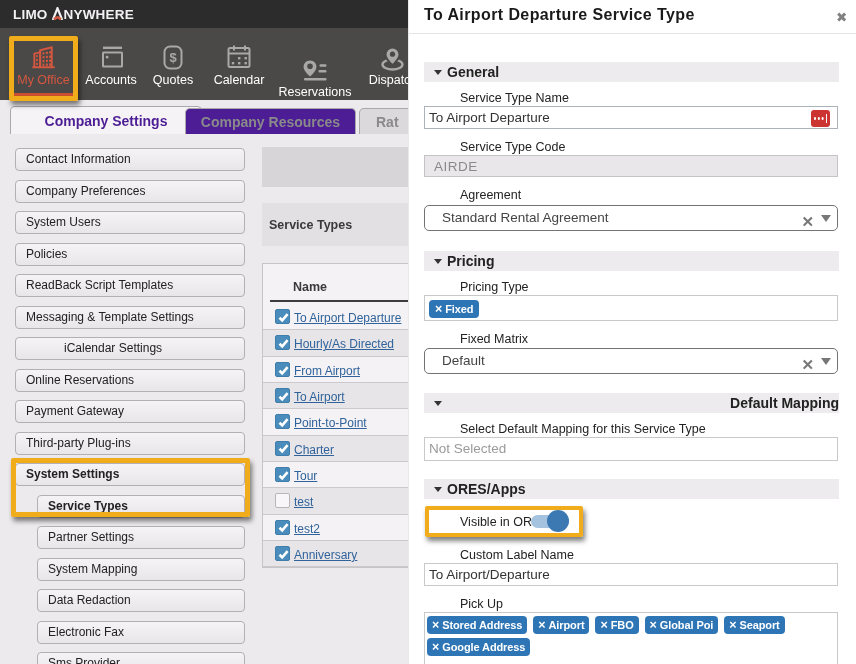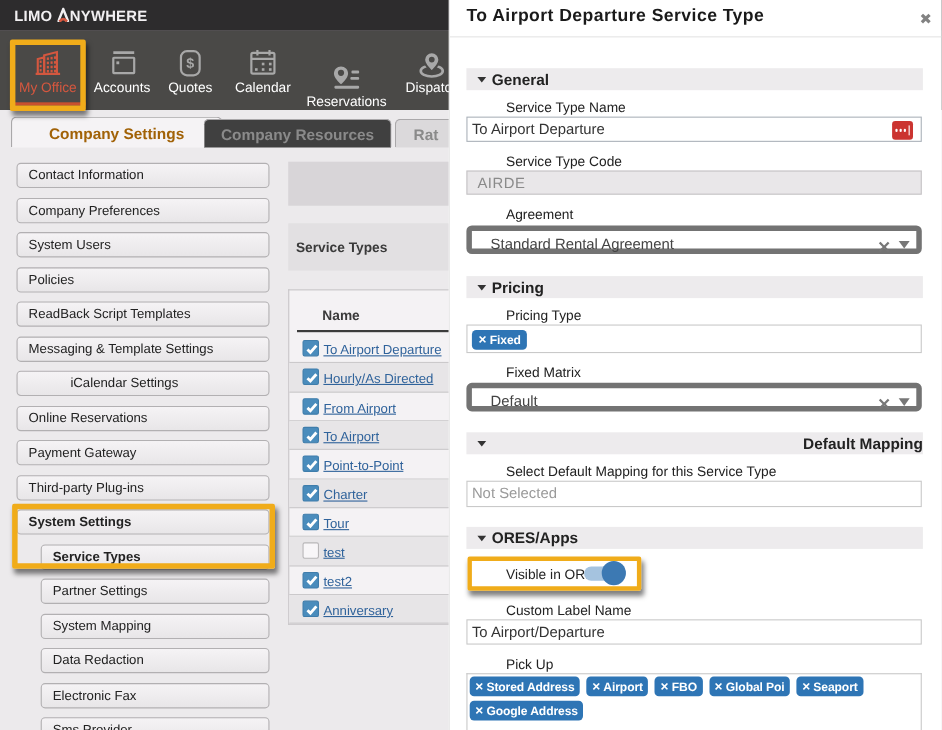--- a/index.html
+++ b/index.html
@@ -12,22 +12,22 @@
 #logo { left:13px; top:7px; color:#f2f0f2; font-size:13.5px; font-weight:bold; letter-spacing:0.2px; z-index:5; }
 #navbar { left:0; top:28px; width:856px; height:72px; background:#4a4947; }
 .navitem { position:absolute; top:28px; height:72px; text-align:center; color:#fff; font-size:12.5px; }
 .navitem .ic { position:absolute; left:50%; transform:translateX(-50%); top:18px; }
 .navitem .lb { position:absolute; left:50%; transform:translateX(-50%); top:44.5px; white-space:nowrap; }
 #nav-my { color:#d4573f; }
 #nav-my .redline { position:absolute; left:0; top:65px; width:100%; height:3px; background:#c8502e; }
 
 
 .tab { position:absolute; top:108px; height:26px; border:1px solid #aaa8aa; border-bottom:none; border-radius:5px 5px 0 0; font-weight:bold; font-size:14px; text-align:center; line-height:26px; }
-#tab1 { left:10px; width:192px; background:#f5f3f5; color:#a16207; top:106px; height:28px; line-height:29px;}
-#tab2 { left:185px; width:171px; background:#404040; color:#8a8a8a; }
+#tab1 { left:10px; width:192px; background:#f5f3f5; color:#4c1d95; top:106px; height:28px; line-height:29px;}
+#tab2 { left:185px; width:171px; background:#4c1d95; color:#8a8a8a; }
 #tab3 { left:359px; width:120px; background:#dbd9db; color:#8a8a8a; text-align:left; padding-left:16px; }
 
 
 .sbtn { position:absolute; left:15px; width:230px; height:23px; border:1px solid #b2b0b2; border-radius:4px; background:linear-gradient(#f5f3f5,#e8e6e8); font-size:12px; color:#222; line-height:21px; padding-left:10px; }
 .sbtn.sub { left:37px; width:208px; }
 .sbtn.bold { font-weight:bold; }
 
 
 #midgray { left:262px; top:147px; width:146px; height:40px; background:#d8d5d8; }
 #midhead { left:262px; top:203px; width:146px; height:43px; background:#e2e0e2; }
@@ -43,21 +43,21 @@
 
 
 #panel { left:408px; top:0; width:448px; height:664px; background:#fff; border-left:1px solid #e8e8e8; }
 #ptitle { left:424px; top:6px; font-size:16px; letter-spacing:0.4px; font-weight:bold; color:#1a1a1a; }
 #pclose { left:836px; top:9px; font-size:13.5px; color:#828282; }
 #pdivider { left:409px; top:33px; width:447px; height:1px; background:#e4e4e4; }
 .secbar { position:absolute; left:424px; width:415px; height:20px; background:#edebed; font-size:14px; font-weight:bold; color:#222; line-height:20px; padding-left:23px; }
 .secbar:before { content:""; position:absolute; left:10px; top:8px; border-left:4.5px solid transparent; border-right:4.5px solid transparent; border-top:5.5px solid #333; }
 .plabel { position:absolute; left:424px; font-size:12.5px; color:#222; white-space:nowrap;margin-left:36px; }
 .pinput { position:absolute; left:424px; width:414px; height:23px; border:1px solid #abb2ba; background:#fff; font-size:13.5px; color:#333; line-height:21px; padding-left:4px; }
-.pselect { position:absolute; left:424px; width:414px; height:26px; border:5px solid #737373; border-radius:5px; background:#fff; font-size:13.5px; color:#444; line-height:24px; padding-left:17px; }
+.pselect { position:absolute; left:424px; width:414px; height:26px; border:1px solid #737373; border-radius:5px; background:#fff; font-size:13.5px; color:#444; line-height:24px; padding-left:17px; }
 .selx { position:absolute; right:23px; top:3.5px; color:#777; font-weight:bold; font-size:15px; }
 .seldd { position:absolute; right:6px; top:9px; border-left:5.5px solid transparent; border-right:5.5px solid transparent; border-top:7px solid #777; }
 .chip { display:inline-block; background:#2e75b5; color:#fff; border-radius:4px; font-size:11px; letter-spacing:-0.1px; font-weight:bold; height:18px; line-height:18px; padding:0 5px; margin-right:6px; white-space:nowrap; }
 .chip b { font-size:12.5px; margin-right:3px; }
 
 
 .anno { position:absolute; border:5.5px solid #f0ac1a; border-radius:2px; box-shadow:2px 4px 5px rgba(0,0,0,0.5); z-index:50; }
 </style>
 </head>
 <body>

